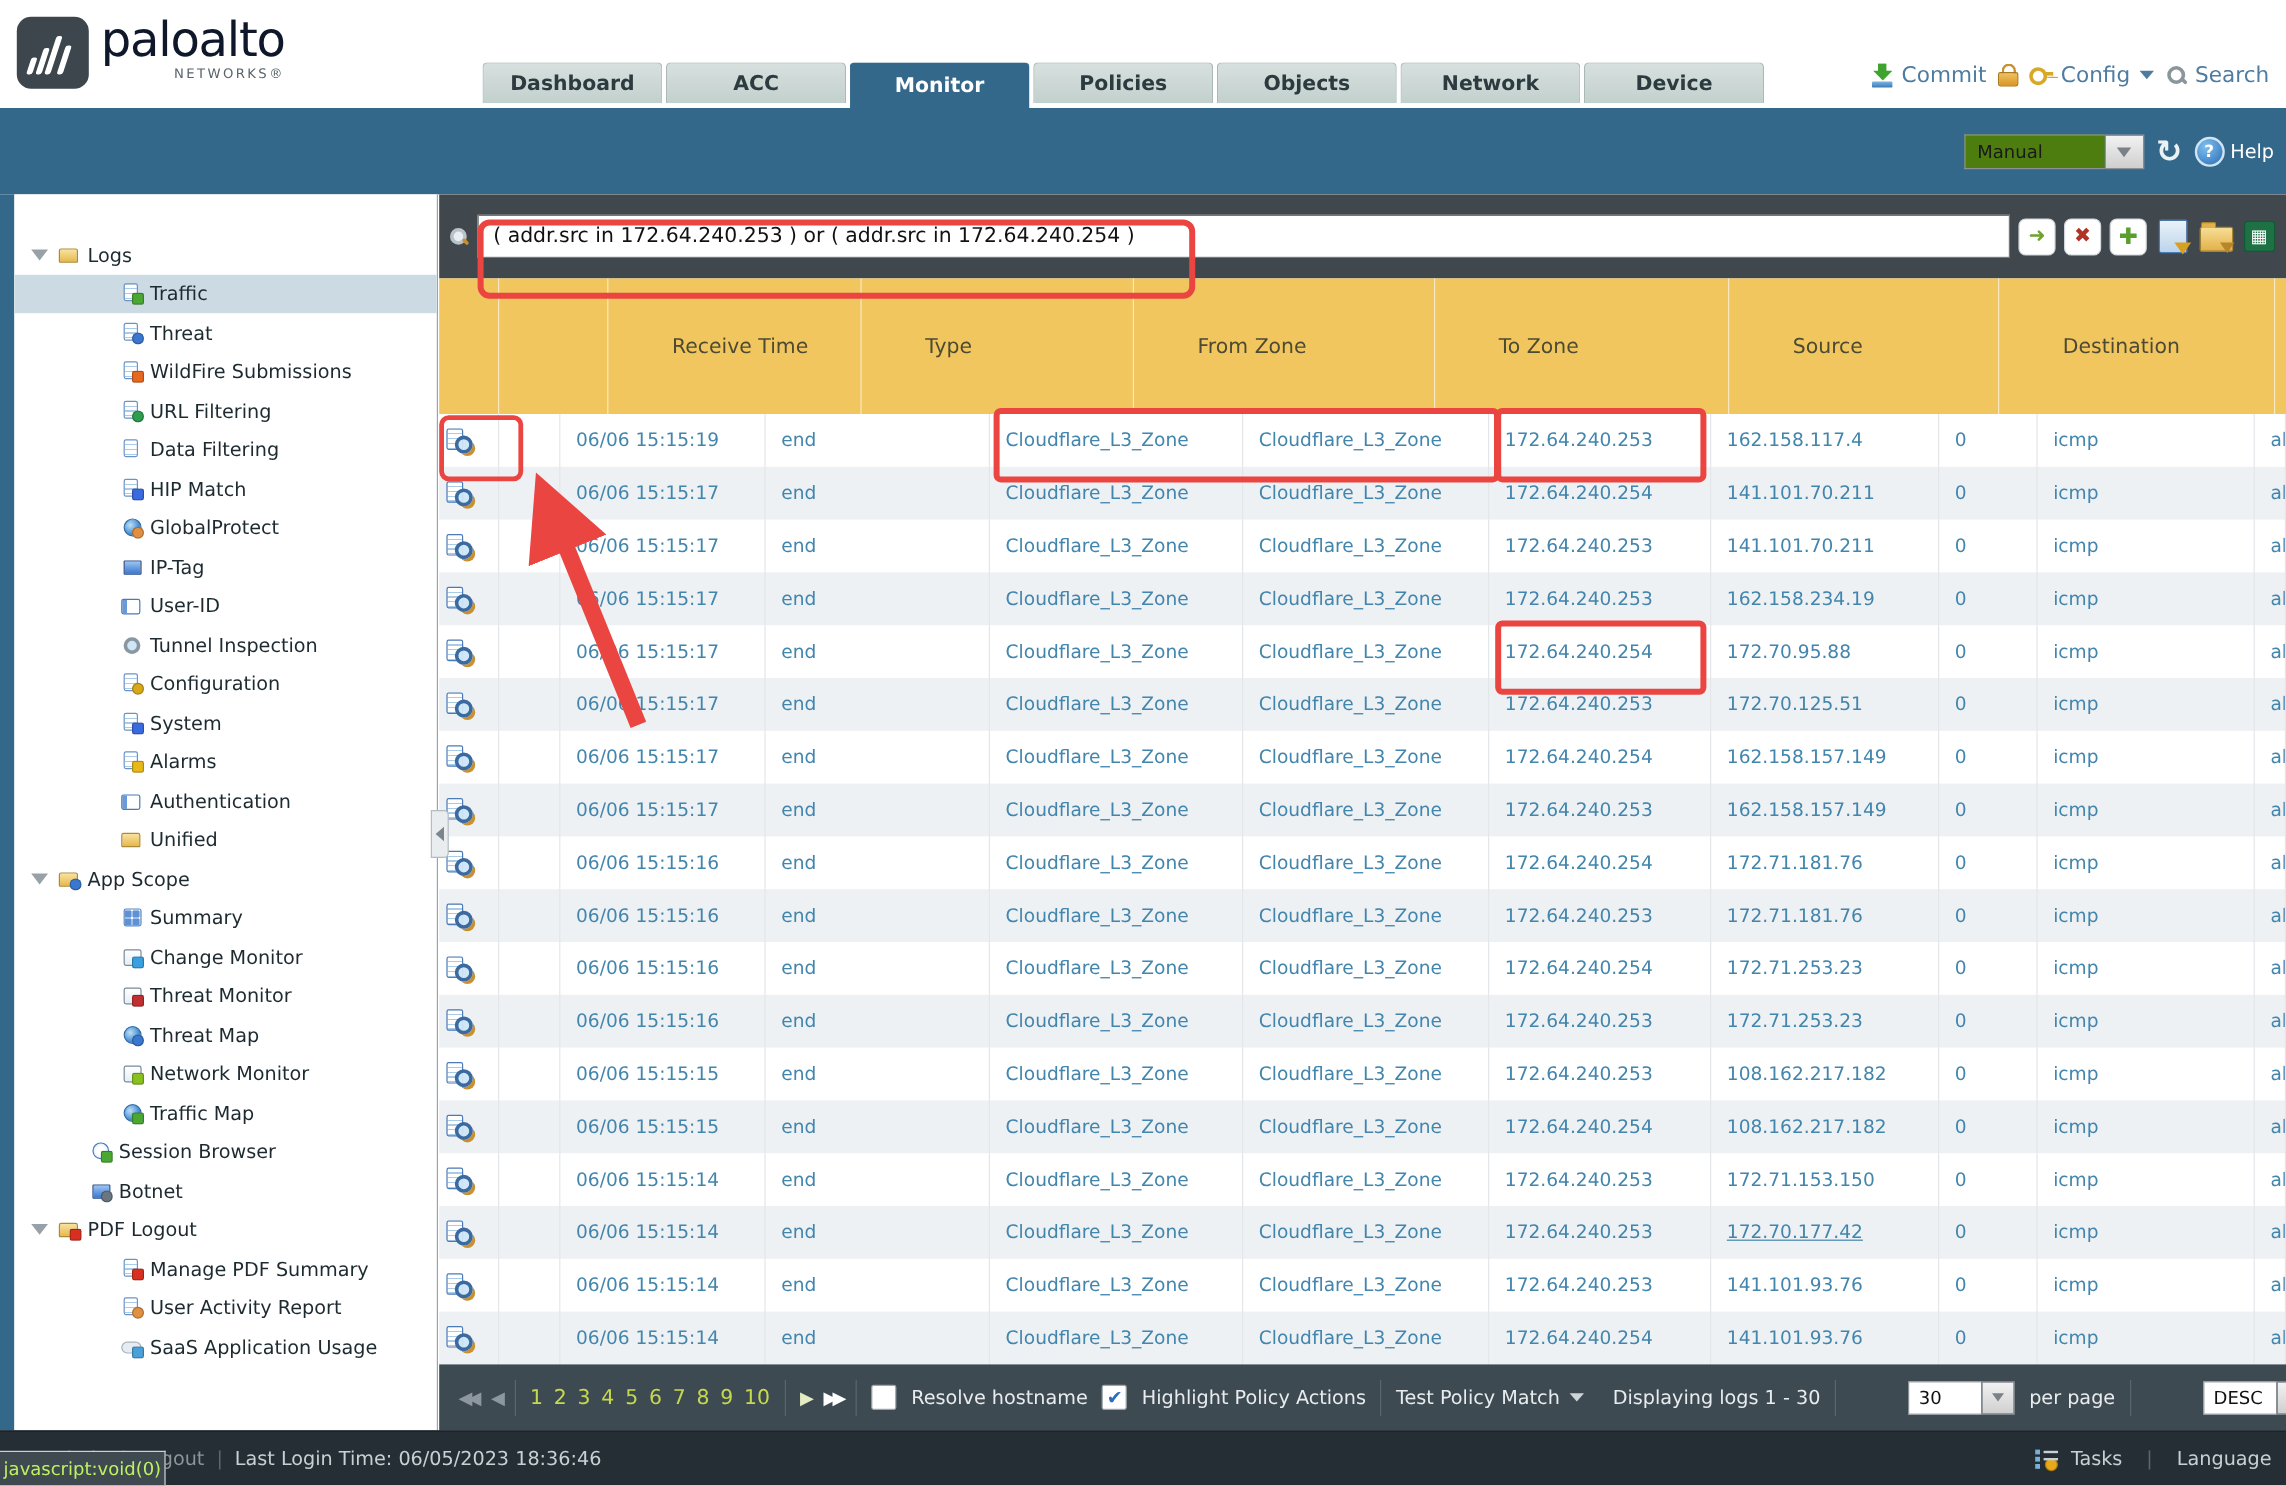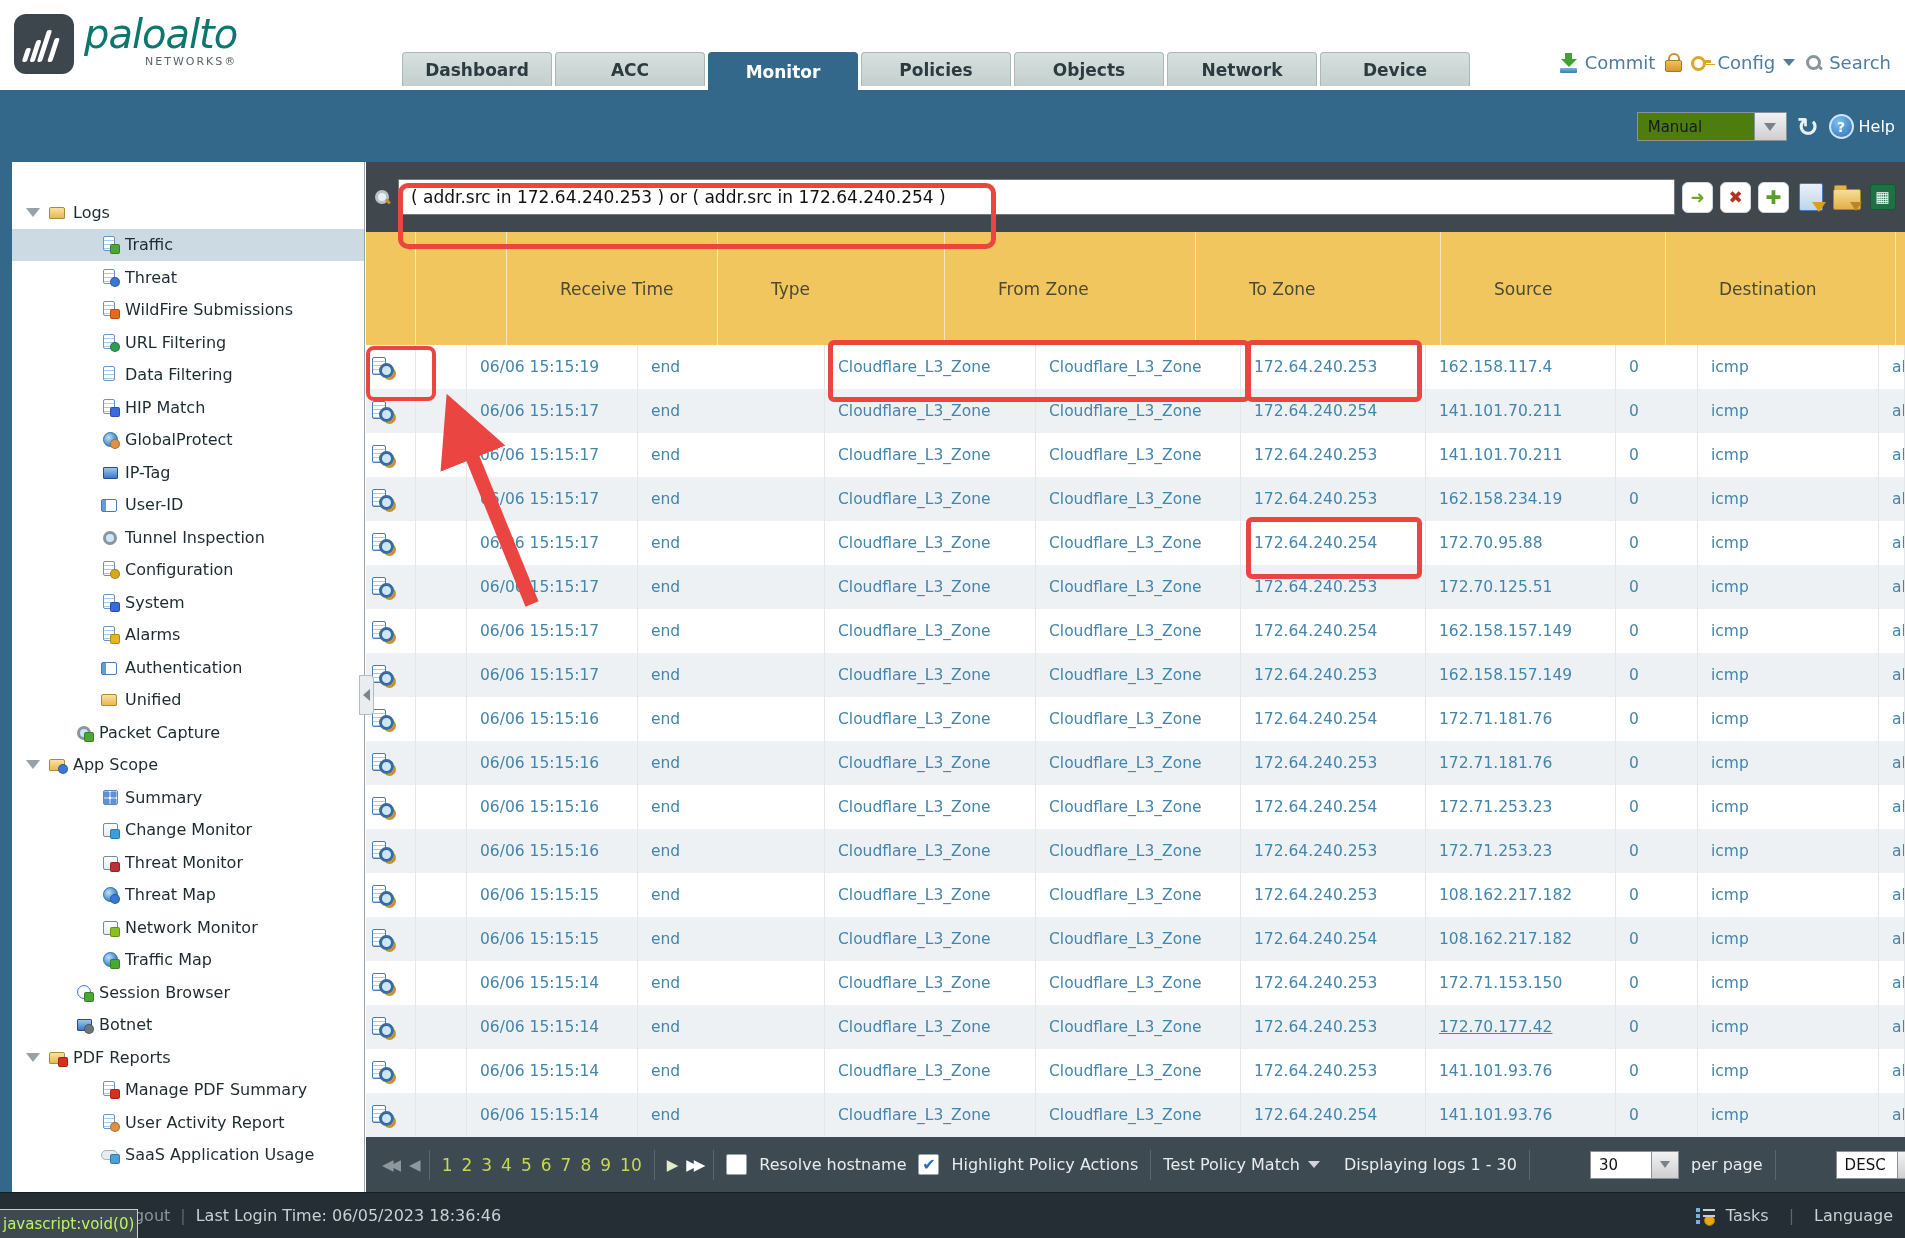--- a/index.html
+++ b/index.html
@@ -8,21 +8,21 @@
   
   .header{position:absolute;left:0;top:0;width:100%;height:90px;background:#fff;}
   .brand{position:absolute;left:14px;top:14px;display:flex;align-items:flex-start;gap:10px;}
   .brand-mark{width:60px;height:60px;background:#3d464c;border-radius:12px;position:relative;overflow:hidden;}
   .brand-mark i{position:absolute;bottom:12px;width:5px;background:#fff;border-radius:2px;transform:skewX(-18deg);}
   .brand-mark i:nth-child(1){left:10px;height:14px;}
   .brand-mark i:nth-child(2){left:19px;height:22px;}
   .brand-mark i:nth-child(3){left:28px;height:32px;}
   .brand-mark i:nth-child(4){left:37px;height:24px;}
   .brand-text{line-height:1;}
-  .brand-word{font-size:40px;color:#0f766e;letter-spacing:-1px;font-style:italic;}
+  .brand-word{font-size:40px;color:#0f172a;letter-spacing:-1px;}
   .brand-sub{font-size:11px;color:#5a646a;letter-spacing:2px;text-align:right;margin-top:2px;}
 
   .tabs{position:absolute;left:402px;bottom:0;display:flex;align-items:flex-start;}
   .tab{width:148px;height:33px;margin-right:3px;background:linear-gradient(#d7e0de,#c2d0cd);border:1px solid #a9b9b6;border-bottom:none;border-radius:4px 4px 0 0;display:flex;align-items:center;justify-content:center;font-size:17px;font-weight:600;color:#2c3b40;cursor:pointer;}
   .tab.active{background:#33688a;border-color:#33688a;color:#fff;height:37px;}
 
   .header-actions{position:absolute;right:14px;top:52px;display:flex;align-items:center;gap:10px;font-size:18px;color:#4e7ca1;}
   .ha{display:flex;align-items:center;gap:6px;cursor:pointer;}
   
   .ic-commit{width:20px;height:20px;position:relative;}
@@ -321,25 +321,20 @@
         <span class="si si-authentication"></span>
         <span>Authentication</span>
       </div>
 
       <div class="snav-item child">
         <span class="tri"></span>
         <span class="si si-unified"></span>
         <span>Unified</span>
       </div>
 
-      <div class="snav-item standalone">
-        <span class="tri"></span>
-        <span class="si si-packet-capture"></span>
-        <span>Packet Capture</span>
-      </div>
 
       <div class="snav-item group">
         <span class="tri"></span>
         <span class="si si-app-scope"></span>
         <span>App Scope</span>
       </div>
 
       <div class="snav-item child">
         <span class="tri"></span>
         <span class="si si-summary"></span>
@@ -384,21 +379,21 @@
 
       <div class="snav-item standalone">
         <span class="tri"></span>
         <span class="si si-botnet"></span>
         <span>Botnet</span>
       </div>
 
       <div class="snav-item group">
         <span class="tri"></span>
         <span class="si si-pdf-reports"></span>
-        <span>PDF Reports</span>
+        <span>PDF Logout</span>
       </div>
 
       <div class="snav-item child">
         <span class="tri"></span>
         <span class="si si-manage-pdf-summary"></span>
         <span>Manage PDF Summary</span>
       </div>
 
       <div class="snav-item child">
         <span class="tri"></span>

